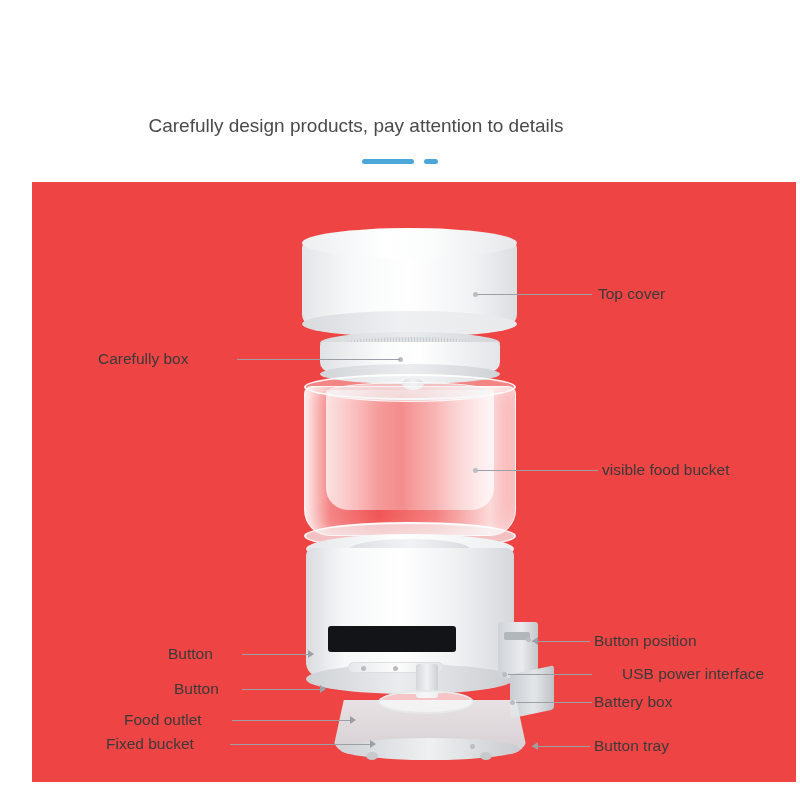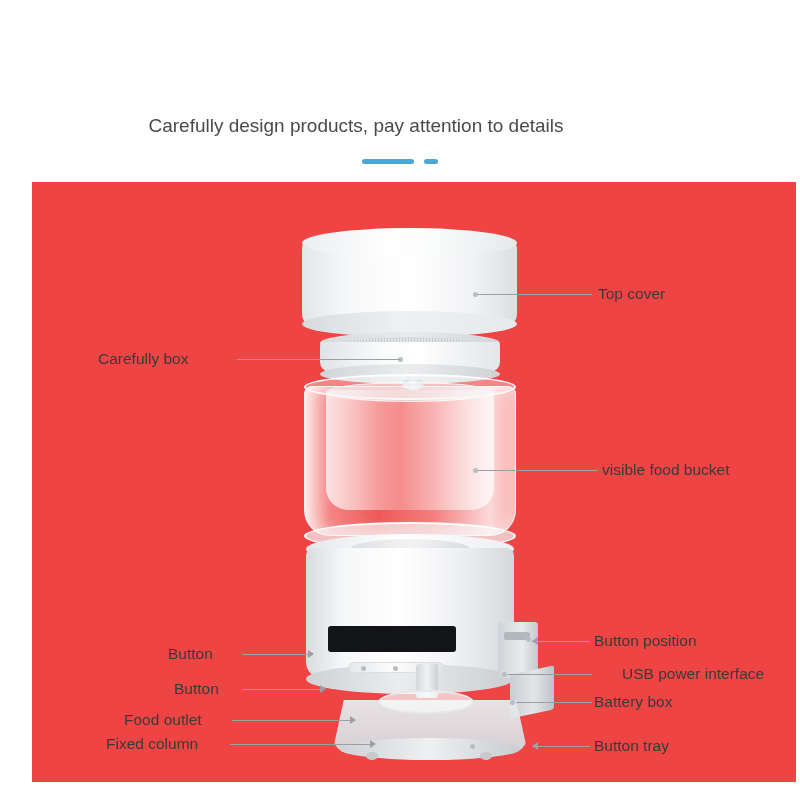--- a/index.html
+++ b/index.html
@@ -334,21 +334,21 @@
     <div class="dot" style="left:478px; top:518px;"></div>
     <div class="lead" style="left:484px; top:520px; width:76px;"></div>
     <div class="label" style="left:562px; top:511px;">Battery box</div>
 
     <div class="lead" style="left:200px; top:538px; width:122px;"></div>
     <div class="arrowhead right" style="left:318px; top:534px;"></div>
     <div class="label" style="left:92px; top:529px;">Food outlet</div>
 
     <div class="lead" style="left:198px; top:562px; width:144px;"></div>
     <div class="arrowhead right" style="left:338px; top:558px;"></div>
-    <div class="label" style="left:74px; top:553px;">Fixed column</div>
+    <div class="label" style="left:74px; top:553px;">Fixed bucket</div>
 
     <div class="dot" style="left:438px; top:562px;"></div>
     <div class="lead" style="left:500px; top:564px; width:58px;"></div>
     <div class="arrowhead left" style="left:500px; top:560px;"></div>
     <div class="label" style="left:562px; top:555px;">Button tray</div>
 
   </div>
 </div>
 
 </body></html>

